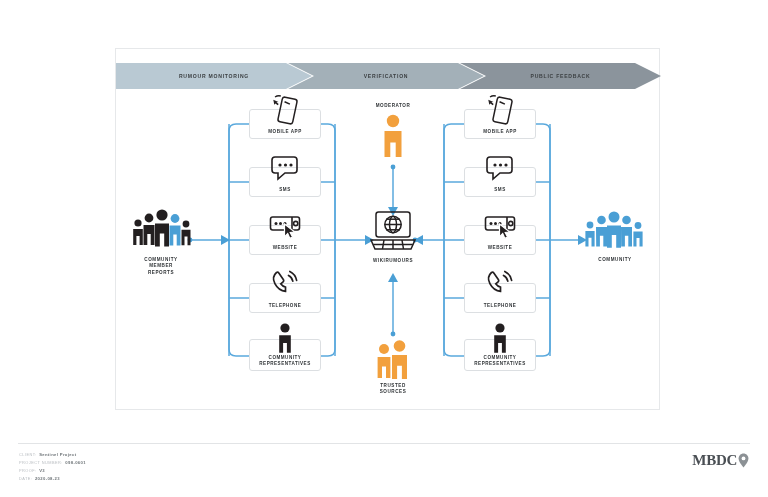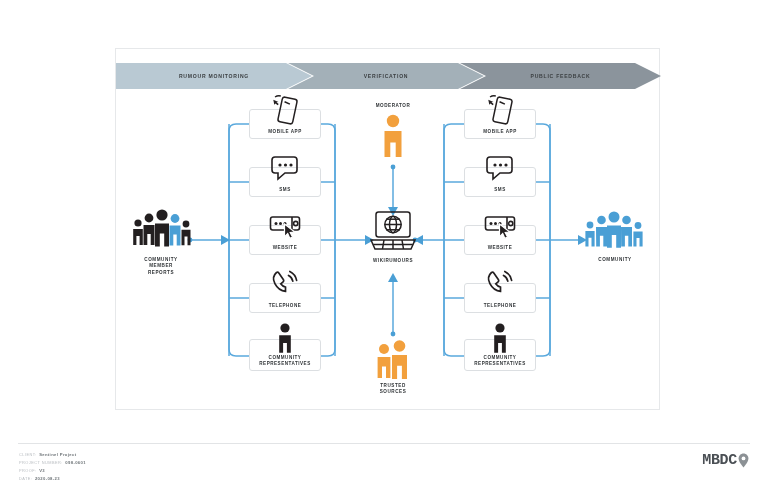--- a/index.html
+++ b/index.html
@@ -164,21 +164,21 @@
     top: 452px;
     display: flex;
     align-items: center;
     gap: 1px;
   }
   #logo-text {
     font-size: 15px;
     font-weight: 700;
     letter-spacing: -0.3px;
     color: #4a4f54;
-    font-family: Liberation Mono, monospace;
+    font-family: Liberation Serif, serif;
   }
 </style>
 </head>
 <body>
 
 <div id="page">
 
   <div id="card">
 
     <div id="banner">

